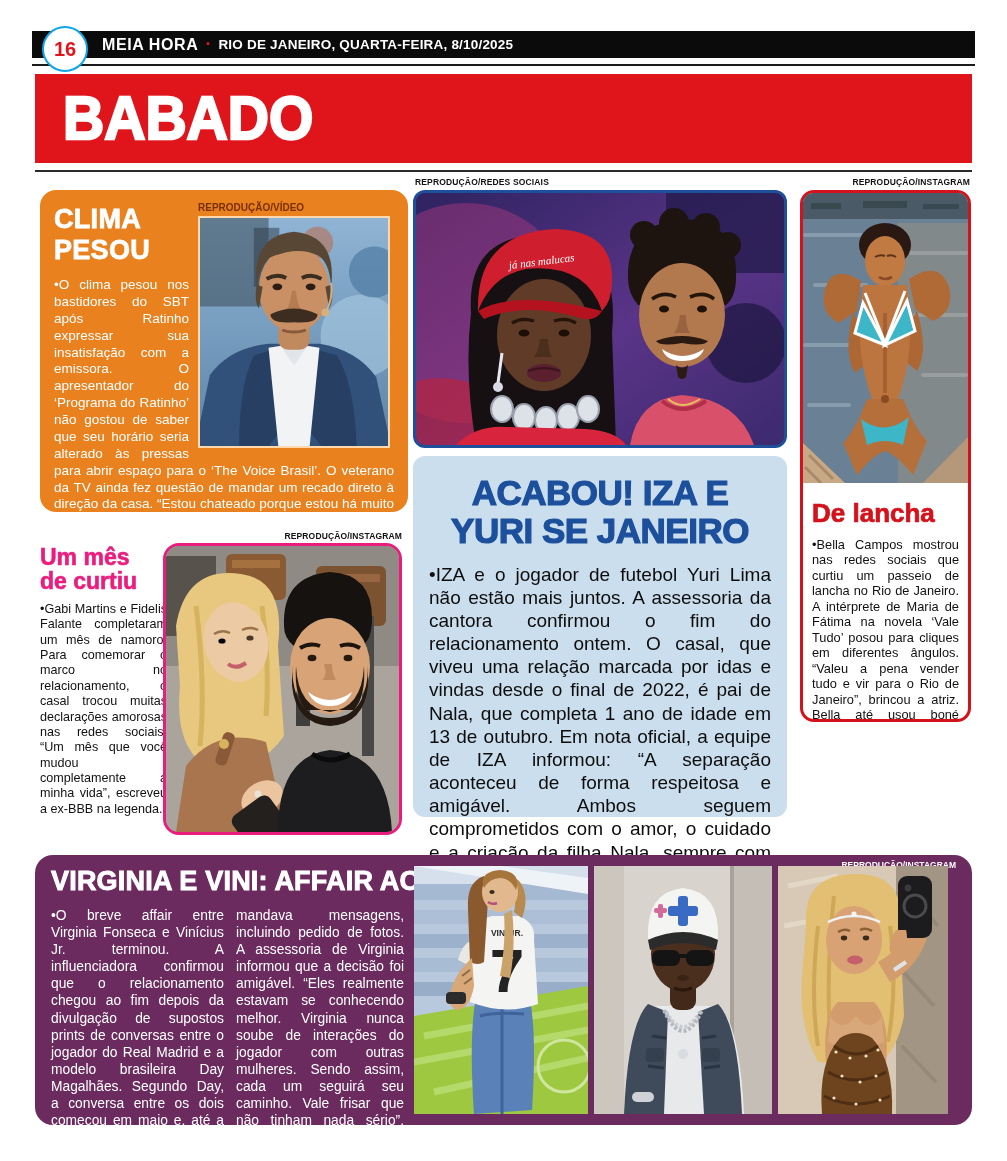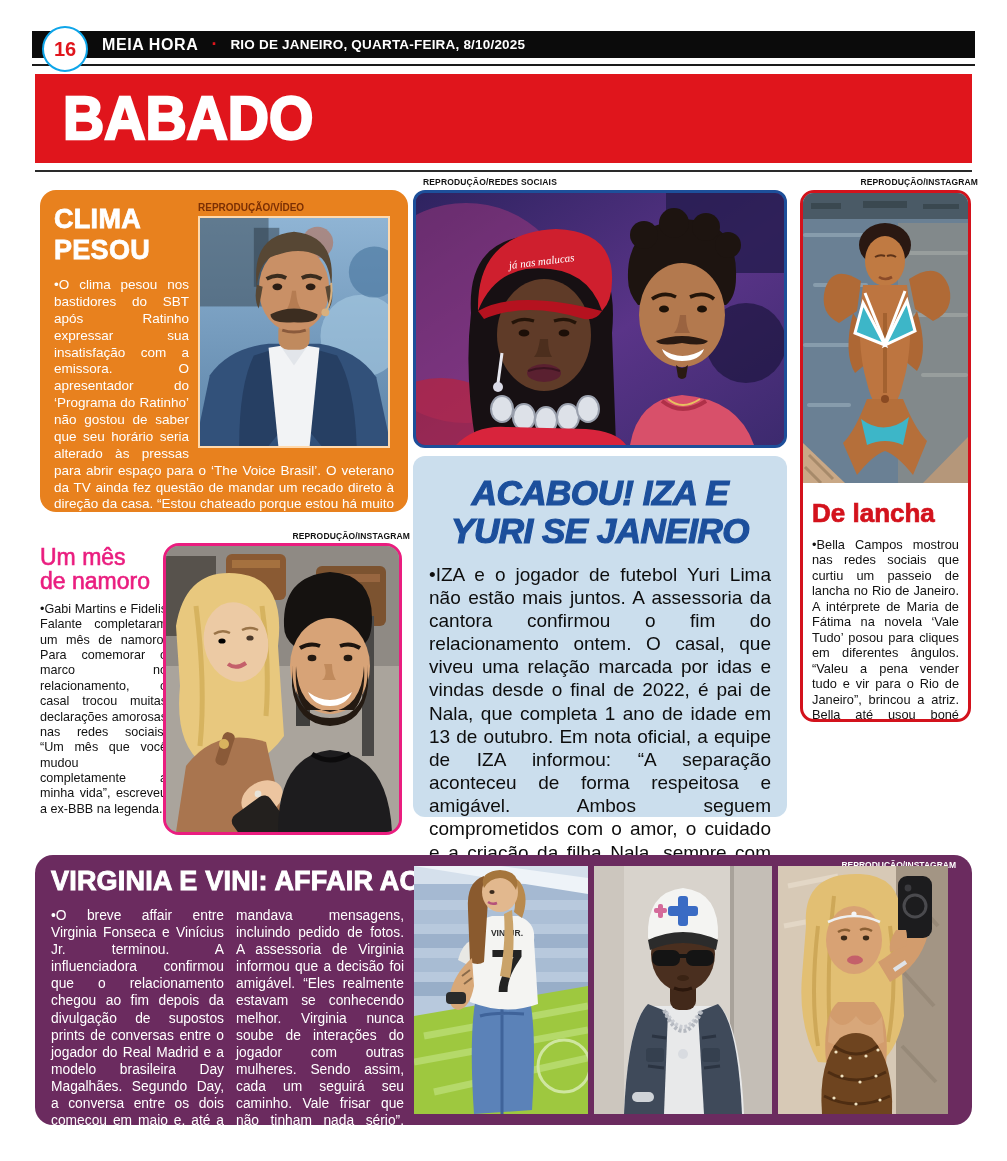--- a/index.html
+++ b/index.html
@@ -2,65 +2,65 @@
 <html lang="pt-BR"><head>
 <meta charset="utf-8">
 <style>
   * { margin:0; padding:0; box-sizing:border-box; }
   html,body { background:#ffffff; }
   body { font-family:"Liberation Sans", sans-serif; }
   .page { position:relative; width:1007px; height:1161px; background:#fff; overflow:hidden; }
 
   
   .topbar { position:absolute; left:32px; top:31px; width:943px; height:27px; background:#0b0b0b; color:#fff; }
-  .topbar-inner { position:absolute; left:70px; top:0; height:27px; display:flex; align-items:center; gap:13px; white-space:nowrap; }
+  .topbar-inner { position:absolute; left:70px; top:0; height:27px; display:flex; align-items:center; gap:7px; white-space:nowrap; }
   .masthead { font-size:16px; font-weight:bold; letter-spacing:.6px; }
   .head-dot { color:#e0151c; font-size:18px; font-weight:bold; }
   .dateline { font-size:13.5px; font-weight:bold; letter-spacing:.2px; }
   .pagenum-circle { position:absolute; left:42px; top:26px; width:46px; height:46px; background:#fff; border:2px solid #0ea5e9;
      border-radius:50%; display:flex; align-items:center; justify-content:center; z-index:3; }
   .pagenum-circle span { color:#e0151c; font-size:20px; font-weight:bold; }
   .rule-1 { position:absolute; left:32px; top:64px; width:943px; height:2px; background:#1a1a1a; }
   .banner { position:absolute; left:35px; top:74px; width:937px; height:89px; background:#e0151c; }
   .banner-title { position:absolute; left:28px; top:8px; color:#fff; font-size:62px; font-weight:bold;
      letter-spacing:0; -webkit-text-stroke:2.5px #fff; transform:scaleX(.92); transform-origin:left center; }
   .rule-2 { position:absolute; left:35px; top:170px; width:937px; height:2px; background:#2a2a2a; }
 
   
-  .credit { font-size:8.5px; font-weight:bold; color:#111; letter-spacing:.15px;margin-left:8px; }
+  .credit { font-size:8.5px; font-weight:bold; color:#111; letter-spacing:.15px; }
   .credit.right { text-align:right; }
 
   
   .orange-box { position:absolute; left:40px; top:190px; width:368px; height:322px; background:#e8811e;
      border-radius:16px; padding:12px 14px; color:#fff; overflow:hidden; }
   .clima-float { float:right; width:196px; margin-left:9px; }
   .clima-credit { display:block; text-align:left; color:#7b2f04; font-size:10px; font-weight:bold; margin-bottom:3px; }
   .clima-photo { width:192px; height:232px; border:2px solid #ffd9ad; overflow:hidden; background:#6d92b4; }
   .orange-box h2 { font-size:27px; font-weight:bold; -webkit-text-stroke:.8px #fff; margin:2px 0 11px; letter-spacing:.3px; }
   .orange-box p { font-size:13.5px; line-height:1.25; text-align:justify; }
 
   
-  .namoro-title { position:absolute; left:40px; top:545px; color:#ea1d7f; font-size:23px; font-weight:normal;
+  .namoro-title { position:absolute; left:40px; top:545px; color:#ea1d7f; font-size:23px; font-weight:bold;
      line-height:1.05; -webkit-text-stroke:.6px #ea1d7f; }
   .namoro-title span { display:block; }
   .namoro-body { position:absolute; left:40px; top:602px; width:127px; font-size:12.6px; line-height:1.22;
      text-align:justify; color:#111; }
   .namoro-credit { position:absolute; left:165px; top:531px; width:237px; }
   .namoro-photo { position:absolute; left:163px; top:543px; width:239px; height:292px; border:3px solid #ea1d7f;
      border-radius:16px; overflow:hidden; background:#9b948c; }
 
   
   .iza-credit { position:absolute; left:415px; top:177px; }
   .iza-photo { position:absolute; left:413px; top:190px; width:374px; height:258px; border:3px solid #1d4f9a;
      border-radius:12px; overflow:hidden; background:#3a2a68; }
   .blue-box { position:absolute; left:413px; top:456px; width:374px; height:361px; background:#cbdeed;
      border-radius:12px; padding:14px 16px 10px; }
   .blue-box h1 { color:#1c4f9c; text-align:center; font-size:35px; font-weight:bold; line-height:1.08;
      letter-spacing:-.5px; -webkit-text-stroke:1.2px #1c4f9c; margin:4px 0 13px; }
-  .blue-box h1 span { display:block;font-style:italic; }
+  .blue-box h1 span { display:block; }
   .blue-box p { font-size:19px; line-height:1.22; text-align:justify; color:#0d0d0d; }
 
   
   .lancha-credit { position:absolute; left:800px; top:177px; width:170px; }
   .red-box { position:absolute; left:800px; top:190px; width:171px; height:532px; border:3px solid #d3121c;
      border-radius:14px; background:#fff; overflow:hidden; }
   .lancha-photo { width:100%; height:290px; overflow:hidden; background:#6a8094; }
   .red-box-pad { padding:9px 9px 0; }
   .red-box h2 { color:#d3121c; font-size:26px; font-weight:bold; -webkit-text-stroke:.7px #d3121c; margin:6px 0 8px; }
   .red-box p { font-size:12.8px; line-height:1.21; text-align:justify; color:#111; }
@@ -149,21 +149,21 @@
           <path d="M128 96 Q136 84 134 66" stroke="#d8b07e" stroke-width="2" fill="none"></path>
         </svg>
       </div>
     </div>
     <h2>CLIMA PESOU</h2>
     <p>•O clima pesou nos bastidores do SBT após Ratinho expressar sua insatisfação com a emissora. O apresentador do ‘Programa do Ratinho’ não gostou de saber que seu horário seria alterado às pressas para abrir espaço para o ‘The Voice Brasil’. O veterano da TV ainda fez questão de mandar um recado direto à direção da casa. “Estou chateado porque estou há muito tempo nesse horário. Acho que meu público merecia mais respeito”, lamentou.</p>
   </div>
 
   <div class="namoro-title">
     <span>Um mês</span>
-    <span>de namoro</span>
+    <span>de curtiu</span>
   </div>
   <p class="namoro-body">•Gabi Martins e Fidelis Falante completaram um mês de namoro. Para comemorar o marco no relacionamento, o casal trocou muitas declarações amorosas nas redes sociais. “Um mês que você mudou completamente a minha vida”, escreveu a ex-BBB na legenda.</p>
   <div class="credit right namoro-credit">REPRODUÇÃO/INSTAGRAM</div>
   <div class="namoro-photo">
     <svg class="ph-svg" viewBox="0 0 233 286" preserveAspectRatio="none">
       <rect width="233" height="286" fill="#aaa49c"></rect>
       <rect x="0" y="0" width="233" height="120" fill="#8f8a84"></rect>
 
       <rect x="60" y="8" width="60" height="46" rx="6" fill="#8a5a33"></rect>
       <rect x="66" y="14" width="48" height="8" fill="#a5713f"></rect>

